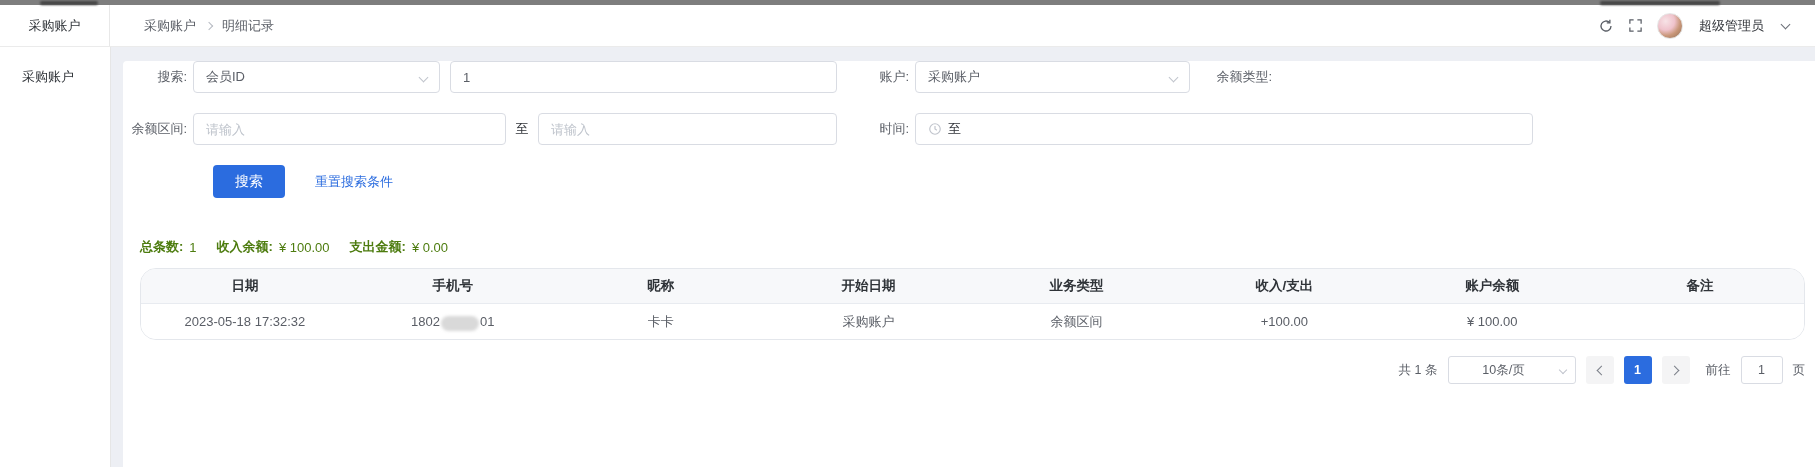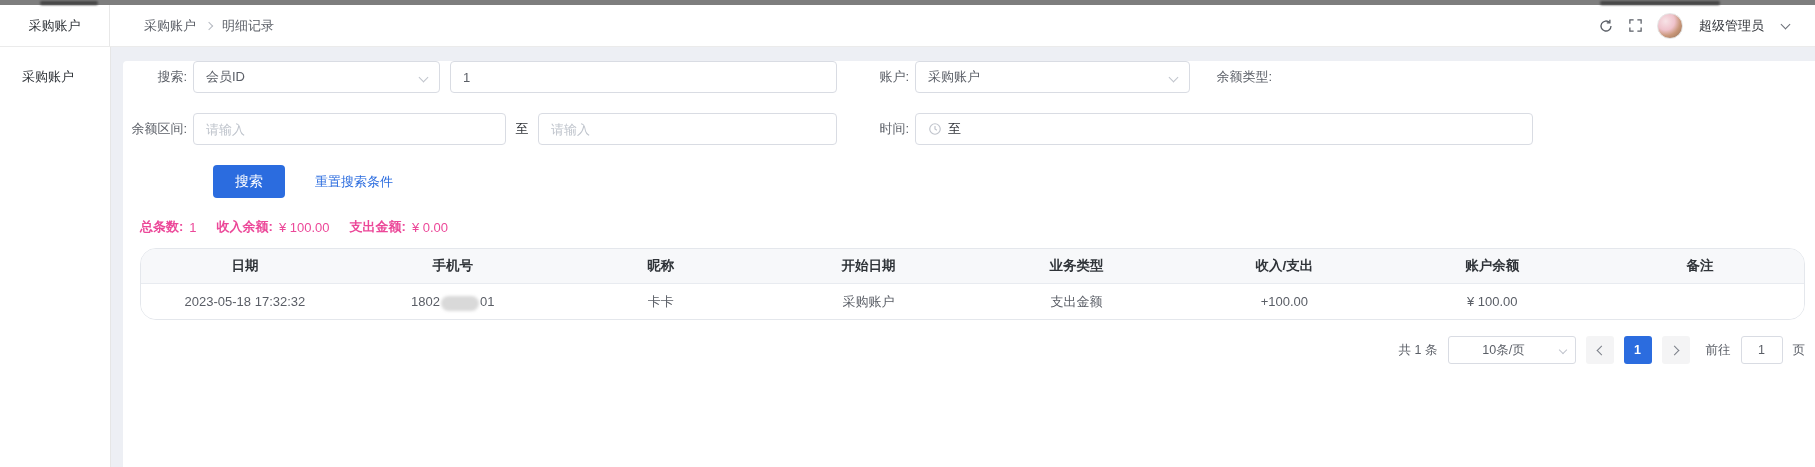--- a/index.html
+++ b/index.html
@@ -58,21 +58,21 @@
   .datebox { width:618px; display:flex; align-items:center; padding:0 12px; cursor:pointer; }
   .datebox .dph { flex:1; text-align:center; font-size:13px; }
   .datebox .dto { font-size:13px; color:#303339; padding:0 6px; }
 
   .btnrow { display:flex; align-items:center; margin-top:16px; padding-left:90px; }
   .btn-primary { width:72px; height:33px; border:none; border-radius:4px;
     background:#2b6cdf; color:#fff; font-size:14px; cursor:pointer; }
   .reset-link { margin-left:30px; font-size:13px; color:#2b6cdf; text-decoration:none; cursor:pointer; }
 
   
-  .summary { margin-top:20px; padding-left:17px; font-size:13px; color:#ec4899;
+  .summary { margin-top:40px; padding-left:17px; font-size:13px; color:#4d7c0f;
     display:flex; gap:6px; align-items:center; }
   .summary b { font-weight:bold; }
   .summary .gap { width:8px; }
 
   
   .tbl { margin:12px 10px 0 17px; border:1px solid #e4e7ec; border-radius:16px; overflow:hidden; }
   .thead { display:flex; background:#f7f8fa; height:35px; align-items:center;
     border-bottom:1px solid #e8ebf0; }
   .th { flex:1; text-align:center; font-size:13.5px; font-weight:bold; color:#2f3338; }
   .trow { display:flex; height:35px; align-items:center; background:#fff; }
@@ -198,21 +198,21 @@
           <div class="th">账户余额</div>
           <div class="th">备注</div>
         </div>
         <div class="trow">
           <div class="td">2023-05-18 17:32:32</div>
           <div class="td">
             <span>1802</span><span class="blurblob"></span><span>01</span>
           </div>
           <div class="td">卡卡</div>
           <div class="td">采购账户</div>
-          <div class="td">支出金额</div>
+          <div class="td">余额区间</div>
           <div class="td">+100.00</div>
           <div class="td">¥ 100.00</div>
           <div class="td"></div>
         </div>
       </div>
 
       <div class="pager">
         <span>共 1 条</span>
         <div class="psel">
           <span>10条/页</span>

